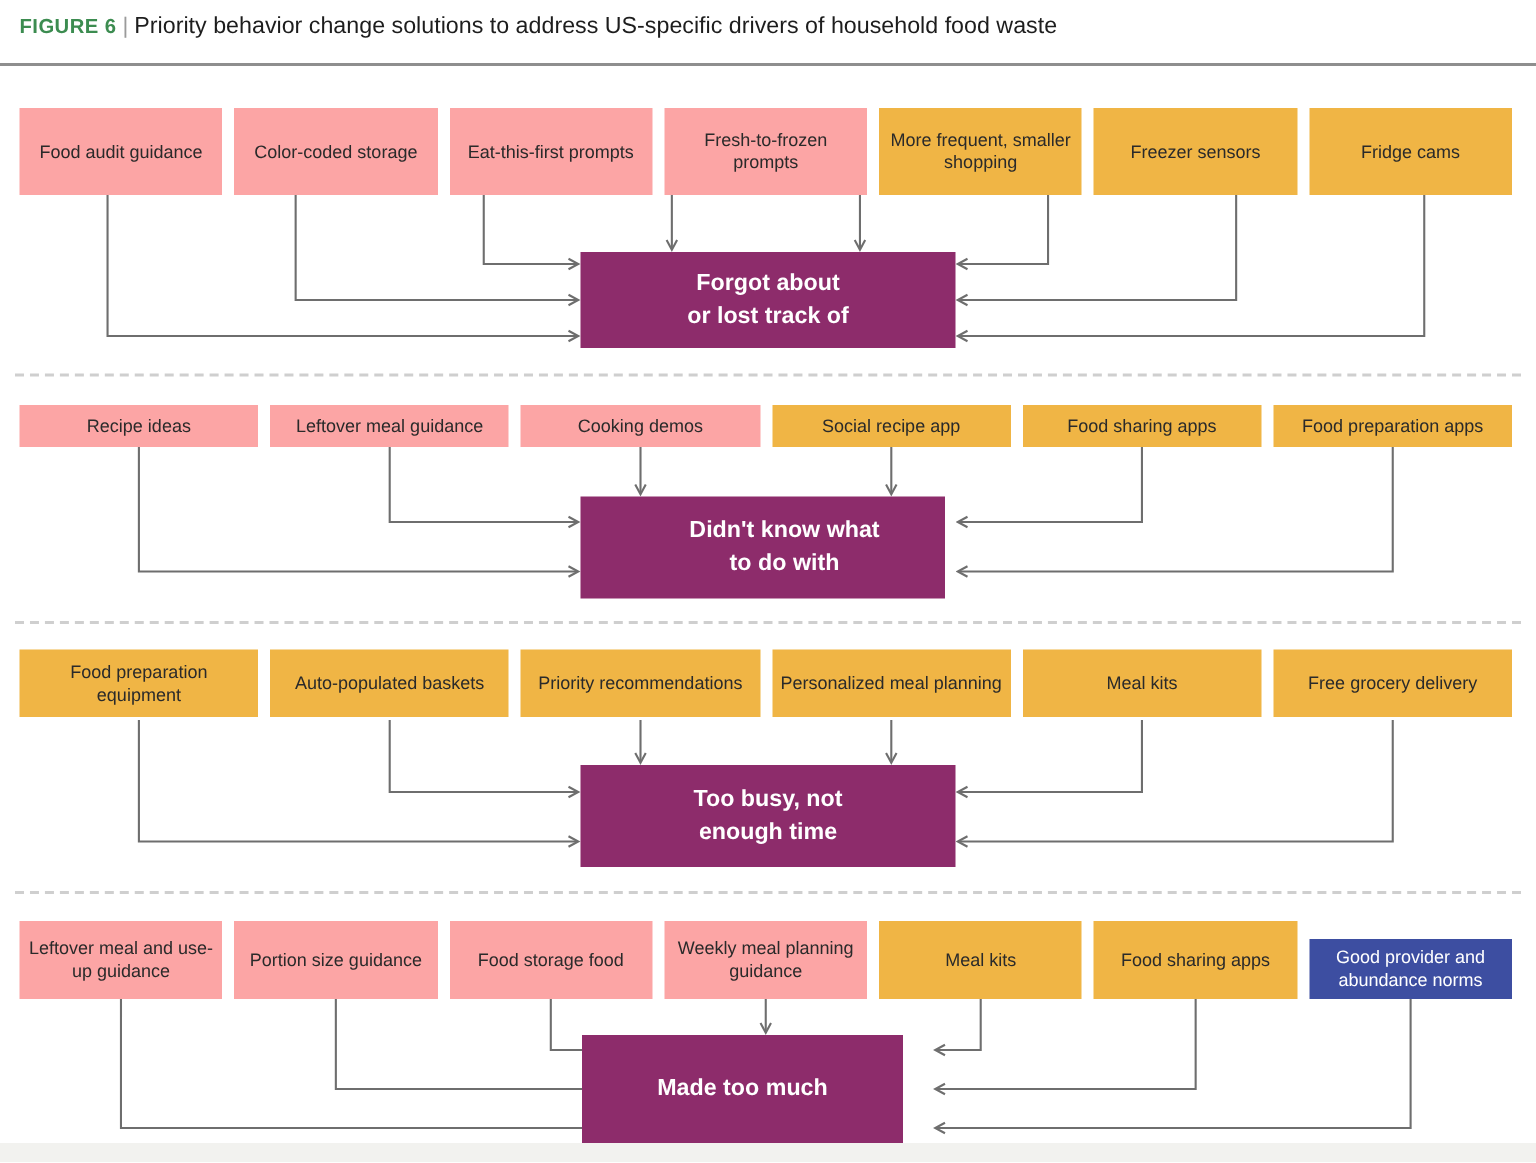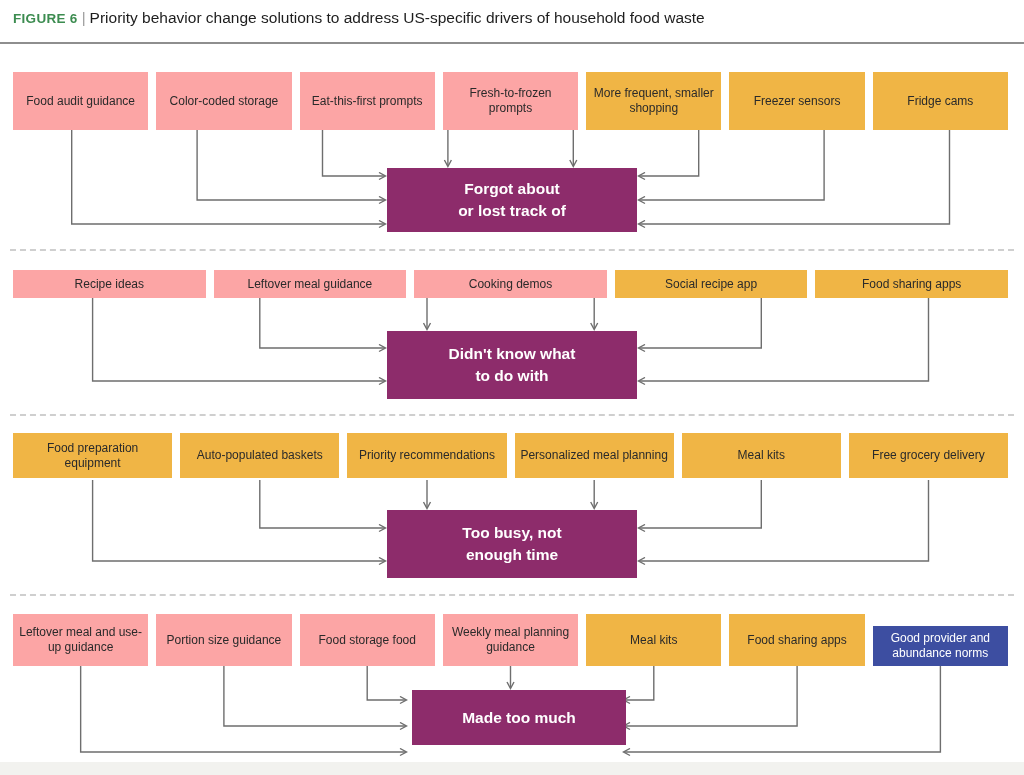--- a/index.html
+++ b/index.html
@@ -23,23 +23,23 @@
        padding:3px 5px;font-size:12px;line-height:1.25;color:#2a2a2a;box-sizing:border-box;}
   .box[data-type="teal"]{background:#fca5a5;}
   .box[data-type="yellow"]{background:#f0b545;}
   .box[data-type="blue"]{background:#3d4ea1;color:#ffffff;margin-top:12px;}
 
   
   .driver{position:absolute;background:#8d2c6b;color:#ffffff;font-weight:bold;font-size:15.5px;
           line-height:1.4;display:flex;flex-direction:column;align-items:center;justify-content:center;
           text-align:center;z-index:2;}
   .d1{left:387px;top:168px;width:250px;height:64px;text-align:center;}
-  .d2{left:387px;top:331px;width:250px;height:68px;}
+  .d2{left:387px;top:331px;width:214px;height:68px;padding-left:29px;}
   .d3{left:387px;top:510px;width:250px;height:68px;}
-  .d4{left:412px;top:690px;width:214px;height:55px;}
+  .d4{left:388px;top:690px;width:214px;height:72px;}
 
   
   .dashed-sep{position:absolute;left:10px;width:1004px;border-top:2px dashed #cfcfcf;}
   .sep1{top:249px;} .sep2{top:414px;} .sep3{top:594px;}
 
   
   .arrows{position:absolute;left:0;top:0;z-index:1;pointer-events:none;}
   .arrows path{fill:none;stroke:#6e6e6e;stroke-width:1.4px;}
 
   .bottom-band{position:absolute;left:0;top:762px;width:1024px;height:13px;background:#f2f2ef;}
@@ -137,20 +137,23 @@
       </div>
     <div class="box" data-type="teal">
         <span>Cooking demos</span>
       </div>
     <div class="box" data-type="yellow">
         <span>Social recipe app</span>
       </div>
     <div class="box" data-type="yellow">
         <span>Food sharing apps</span>
       </div>
+    <div class="box" data-type="yellow">
+        <span>Food preparation apps</span>
+      </div>
   </div>
   <div class="driver d2">
     <span>Didn't know what</span>
     <span>to do with</span>
   </div>
   <div class="dashed-sep sep2"></div>
 
   <div class="row row3">
     <div class="box" data-type="yellow">
         <span>Food preparation equipment</span>

